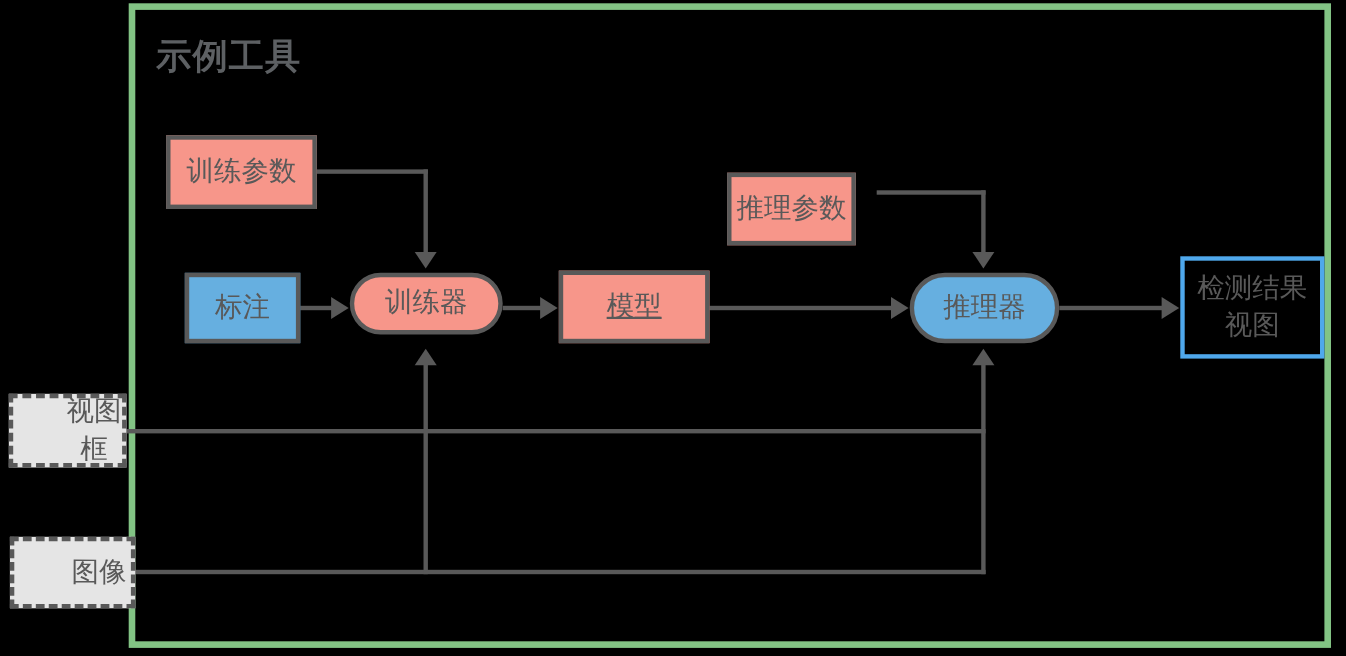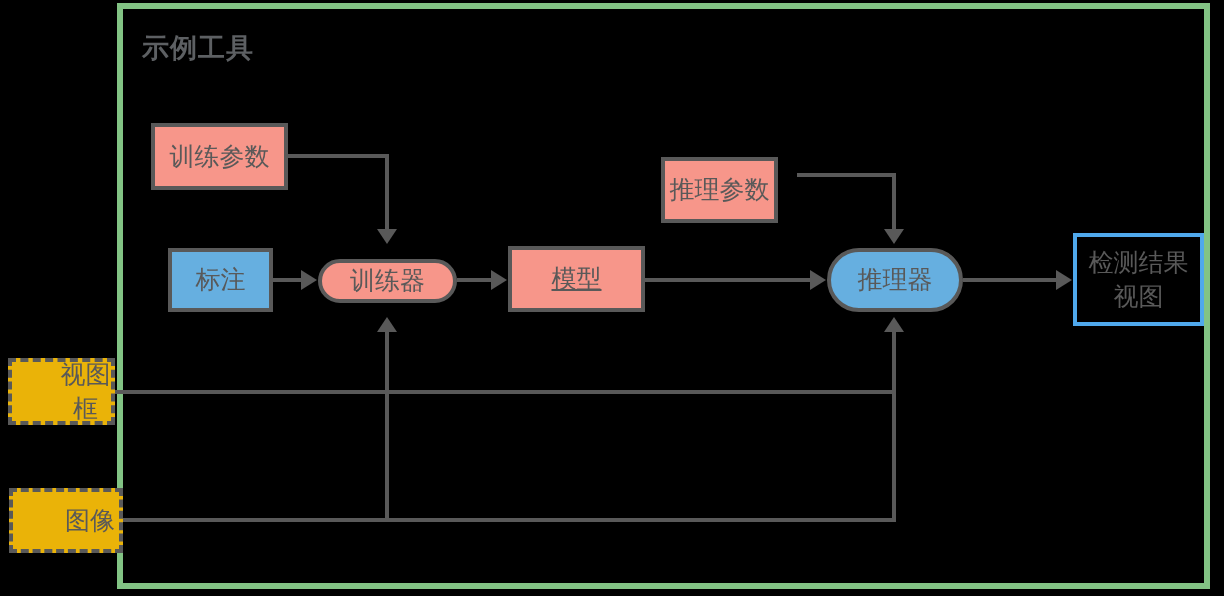--- a/index.html
+++ b/index.html
@@ -5,32 +5,32 @@
   html,body{margin:0;padding:0;background:#000;}
   #stage{
     position:relative;width:1224px;height:596px;background:#000000;
     font-family:"Liberation Sans","DejaVu Sans",sans-serif;overflow:hidden;
   }
   #container-frame{
     position:absolute;left:117px;top:3px;width:1081px;height:574px;
     border:6px solid #82C384;background:transparent;
   }
   .diagram-title{
-    position:absolute;left:142px;top:30px;font-size:27px;font-weight:bold;
+    position:absolute;left:142px;top:30px;font-size:32px;font-weight:bold;
     color:#5d6063;letter-spacing:1px;
   }
   .node{
     position:absolute;display:flex;align-items:center;justify-content:center;
     box-sizing:border-box;font-size:25px;color:#595959;text-align:center;
     line-height:1.35;
   }
   .salmon{background:#F7968A;border:4px solid #595959;}
   .blue{background:#66AFE0;border:4px solid #595959;}
   .stadium{border-radius:34px;}
-  .dashed{background:#eab308;border:4px dashed #595959;padding-left:48px;}
+  .dashed{background:#e5e5e5;border:4px dashed #595959;padding-left:48px;}
   .outline-blue{background:transparent;border:4px solid #4FA8EC;flex-direction:column;}
   .h-line{position:absolute;height:4px;background:#595959;}
   .v-line{position:absolute;width:4px;background:#595959;}
   .arrow{position:absolute;width:0;height:0;}
   .arrow-right{border-top:10px solid transparent;border-bottom:10px solid transparent;border-left:16px solid #595959;}
   .arrow-down{border-left:10px solid transparent;border-right:10px solid transparent;border-top:15px solid #595959;}
   .arrow-up{border-left:10px solid transparent;border-right:10px solid transparent;border-bottom:15px solid #595959;}
 </style>
 </head>
 <body>
@@ -89,21 +89,21 @@
   </div>
 
   <div class="node salmon" style="left:661px;top:157px;width:117px;height:66px;text-align:center;">
     <span>推理参数</span>
   </div>
 
   <div class="node blue" style="left:168px;top:248px;width:105px;height:64px;font-family:Liberation Serif, serif;">
     <span>标注</span>
   </div>
 
-  <div class="node salmon stadium" style="left:318px;top:248px;width:139px;height:44px;margin-top:11px;">
+  <div class="node salmon stadium" style="left:318px;top:248px;width:139px;height:56px;">
     <span>训练器</span>
   </div>
 
   <div class="node salmon" style="left:508px;top:246px;width:137px;height:66px;text-decoration:underline;">
     <span>模型</span>
   </div>
 
   <div class="node blue stadium" style="left:827px;top:248px;width:136px;height:64px;">
     <span>推理器</span>
   </div>

